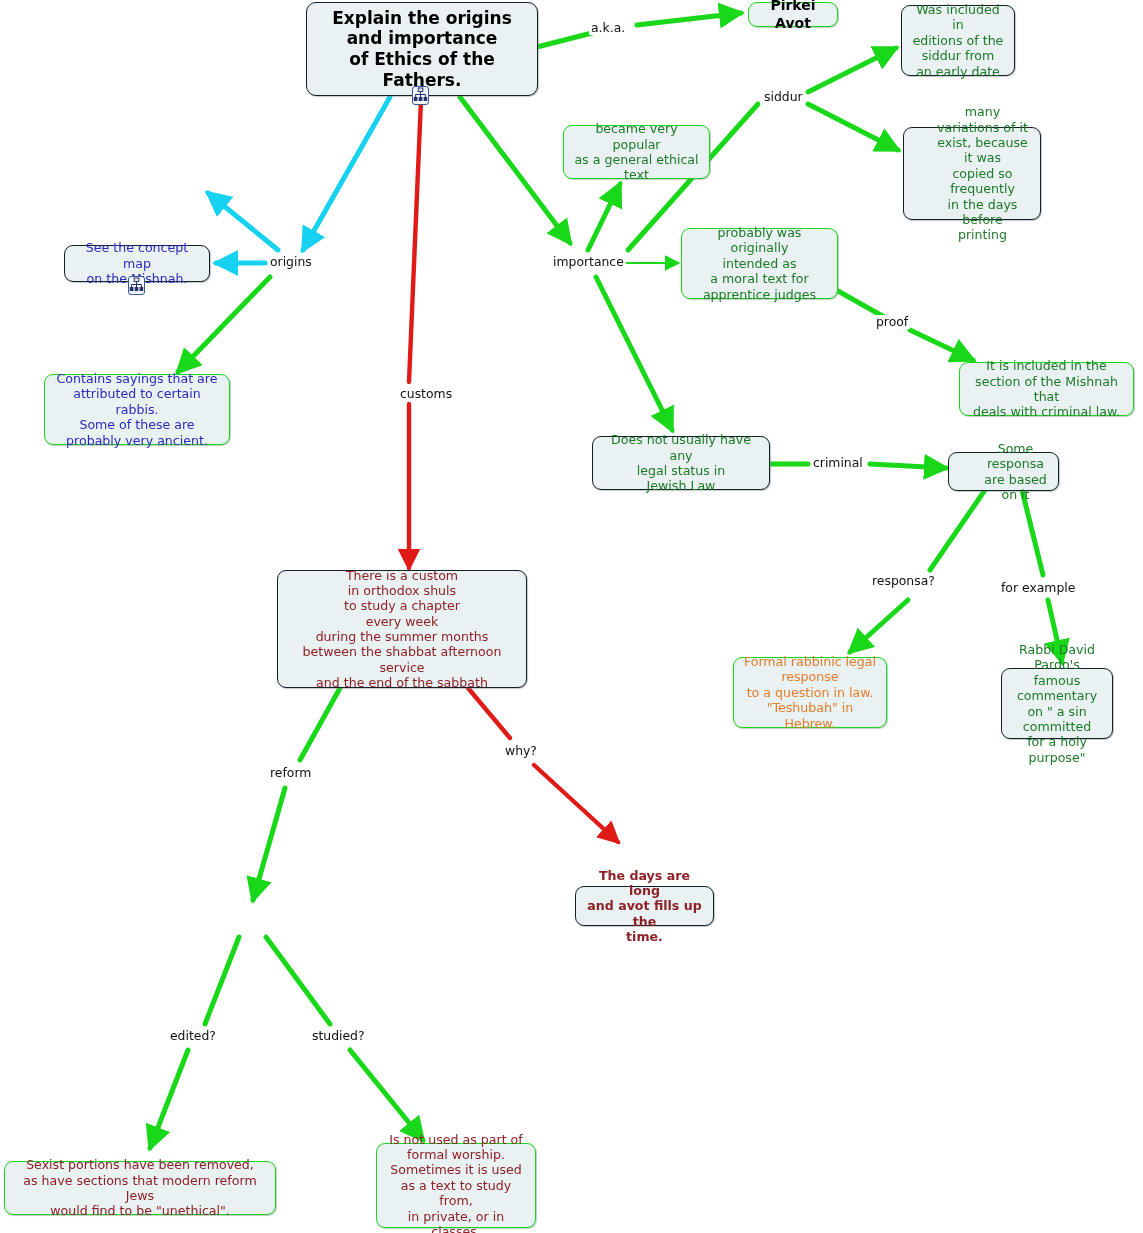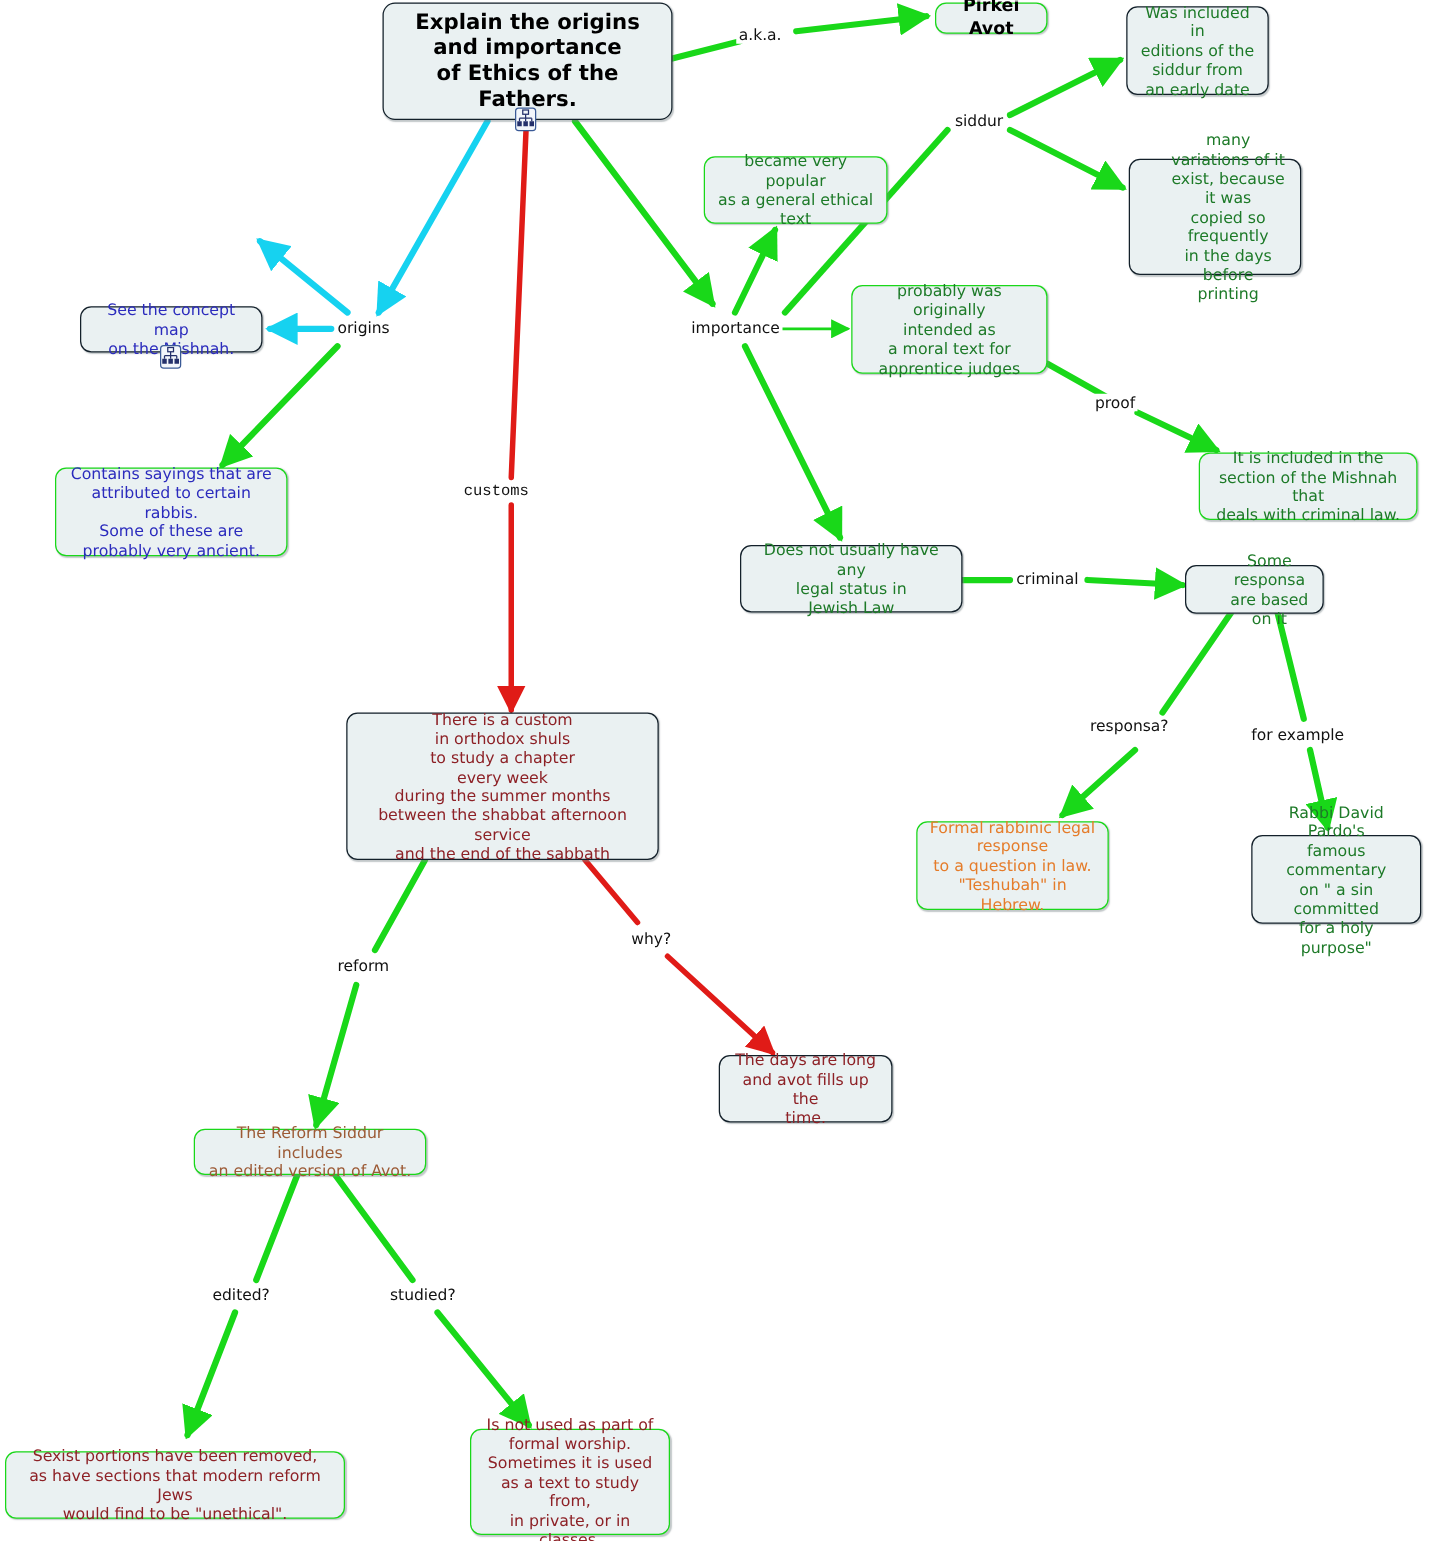--- a/index.html
+++ b/index.html
@@ -207,39 +207,37 @@
 Jewish Law</div>
 
   <div class="node b-black t-green" style="left:948px;top:452px;width:111px;height:39px;padding-left:31px;">Some responsa
 are based on it</div>
 
   <div class="node b-green t-orange" style="left:733px;top:657px;width:154px;height:71px;">Formal rabbinic legal
 response
 to a question in law.
 "Teshubah" in Hebrew.</div>
 
-  <div class="node b-black t-green" style="left:1001px;top:668px;width:136px;height:71px;">Rabbi David Pardo's
+  <div class="node b-black t-green" style="left:1001px;top:668px;width:112px;height:71px;">Rabbi David Pardo's
 famous commentary
 on " a sin committed
 for a holy purpose"</div>
 
   <div class="node b-black t-darkred" style="left:277px;top:570px;width:250px;height:118px;">There is a custom
 in orthodox shuls
 to study a chapter
 every week
 during the summer months
 between the shabbat afternoon service
 and the end of the sabbath</div>
 
-  <div class="node b-black t-darkred" style="left:575px;top:844px;width:139px;height:54px;">The days are long
+  <div class="node b-black t-darkred" style="left:575px;top:886px;width:139px;height:40px;font-weight:bold;">The days are long
 and avot fills up the
 time.</div>
 
-  <div class="node b-green t-brown" style="left:155px;top:903px;width:186px;height:37px;">The Reform Siddur includes
-an edited version of Avot.</div>
 
   <div class="node b-green t-darkred" style="left:4px;top:1161px;width:272px;height:54px;">Sexist portions have been removed,
 as have sections that modern reform Jews
 would find to be "unethical".</div>
 
   <div class="node b-green t-darkred" style="left:376px;top:1143px;width:160px;height:85px;">Is not used as part of
 formal worship.
 Sometimes it is used
 as a text to study from,
 in private, or in classes.</div>
@@ -247,21 +245,21 @@
   <div class="edge-label" style="left:589px;top:21px;">a.k.a.</div>
 
   <div class="edge-label" style="left:762px;top:90px;">siddur</div>
 
   <div class="edge-label" style="left:551px;top:255px;">importance</div>
 
   <div class="edge-label" style="left:874px;top:315px;">proof</div>
 
   <div class="edge-label" style="left:268px;top:255px;">origins</div>
 
-  <div class="edge-label" style="left:369px;top:387px;font-family:Liberation Mono, monospace;">customs</div>
+  <div class="edge-label" style="left:398px;top:387px;">customs</div>
 
   <div class="edge-label" style="left:811px;top:456px;">criminal</div>
 
   <div class="edge-label" style="left:870px;top:574px;">responsa?</div>
 
   <div class="edge-label" style="left:999px;top:581px;">for example</div>
 
   <div class="edge-label" style="left:268px;top:766px;">reform</div>
 
   <div class="edge-label" style="left:503px;top:744px;">why?</div>

